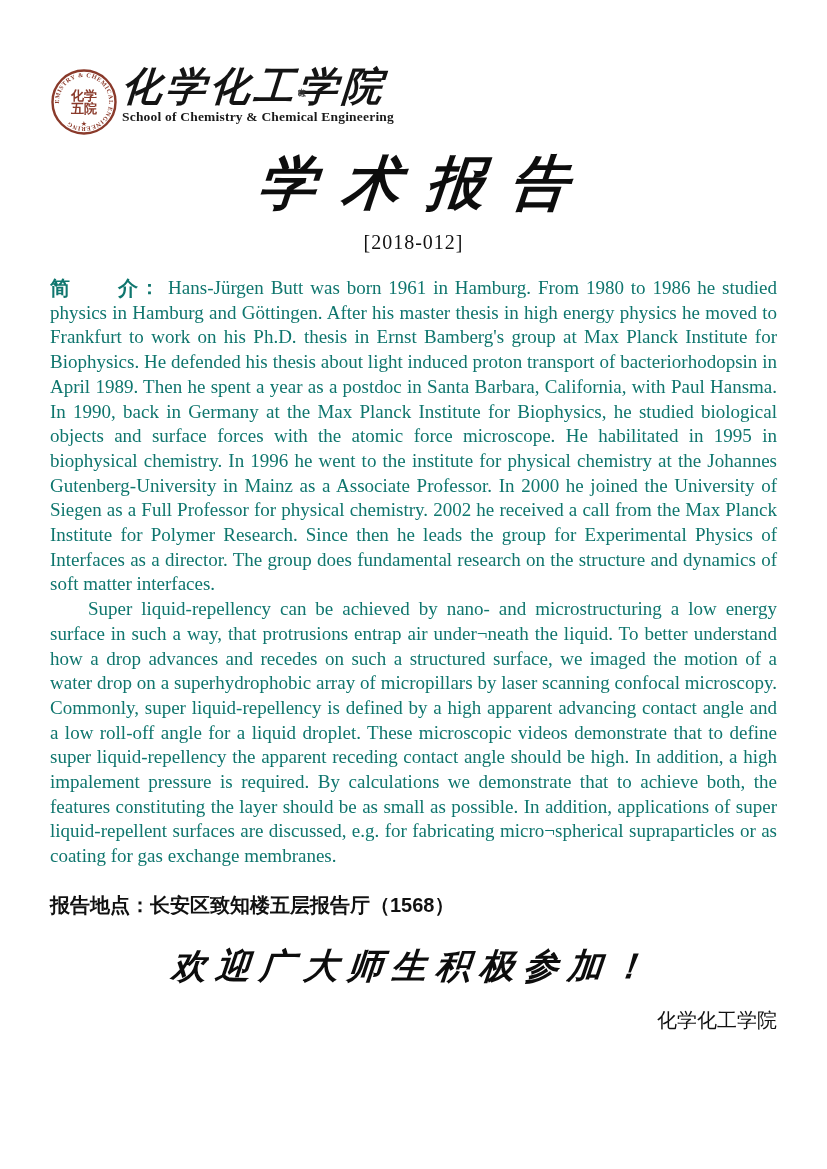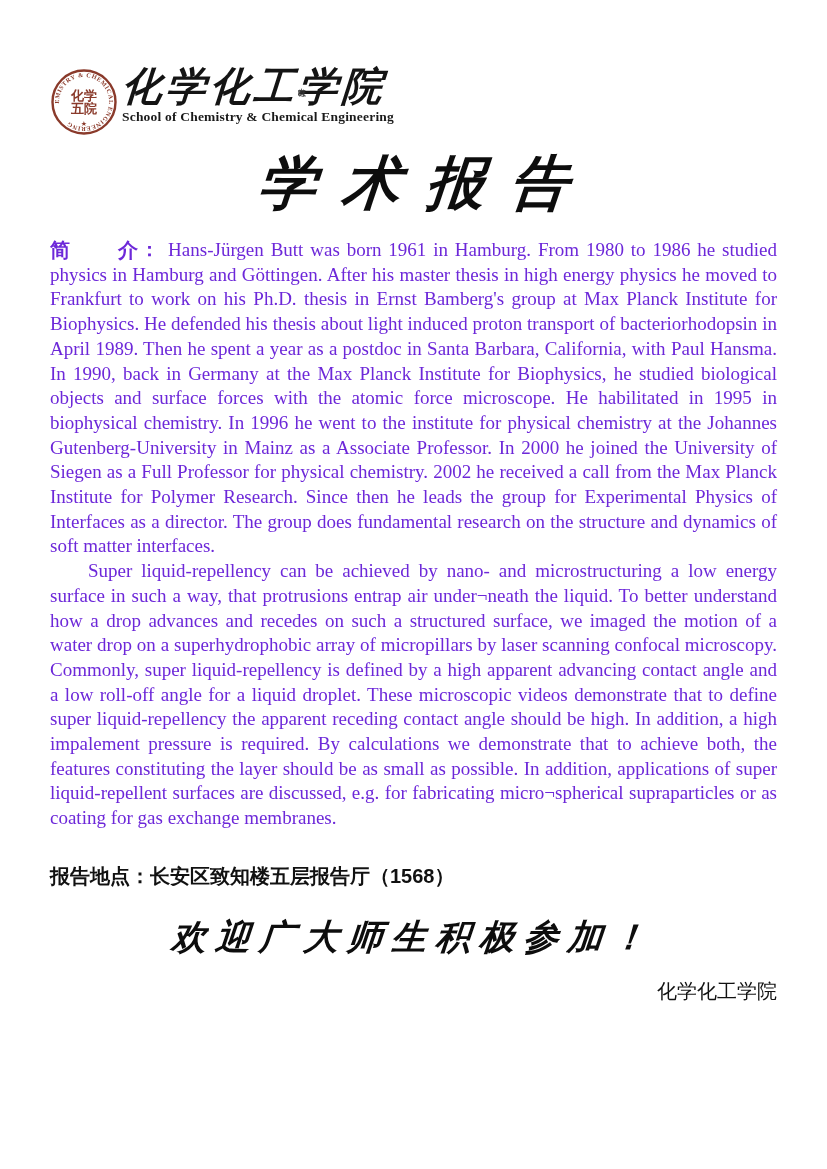--- a/index.html
+++ b/index.html
@@ -60,31 +60,31 @@
     font-weight: bold; font-size: 20px;
     text-align: justify; text-align-last: justify;
     white-space: nowrap; overflow: hidden;
   }
   .colon { font-family: "Liberation Sans", "DejaVu Sans", sans-serif; font-weight: bold; }
   .field-value { font-weight: bold; margin-left: 8px; font-size: 20px; }
 
   
   .body-text {
     font-size: 19px; line-height: 24.7px; text-align: justify;
-    margin: 2px 0 0 0; color: #6d28d9;
+    margin: 2px 0 0 0; color: #0f766e;
   }
   .body-text.indent { text-indent: 2em; margin-top: 0; }
   .intro-value { }
 
   
   .meta-line {
     font-family: "Liberation Sans", "DejaVu Sans", sans-serif;
     font-weight: bold; font-size: 20px; line-height: 26px; margin-top: 4px;
   }
-  .meta-line.venue { margin-top: 32px; }
+  .meta-line.venue { margin-top: 23px; }
   .meta-value { font-family: "Liberation Sans", "DejaVu Sans", sans-serif; font-weight: bold; }
 
   
   .welcome {
     margin-top: 27px; text-align: center;
     font-family: "DejaVu Serif", "Liberation Serif", serif;
     font-weight: bold; font-style: italic;
     font-size: 35px; line-height: 42px; letter-spacing: 9px;
     transform: skewX(-5deg);
     color: #0d0d0d;
@@ -120,20 +120,21 @@
       </svg>
     </div>
     <div class="school-block">
       <div class="school-zh">化学化工学院</div>
       <div class="school-en">School of Chemistry &amp; Chemical Engineering</div>
     </div>
     <div class="sig-mark">叶根友</div>
   </div>
 
   <div class="doc-title">学术报告</div>
+  <div class="doc-number">[2018-012]</div>
 
   <div class="fields">
   </div>
 
   <p class="body-text"><span class="jlabel">简 介</span><span class="colon">：</span> <span class="intro-value">Hans-Jürgen Butt was born 1961 in Hamburg. From 1980 to 1986 he studied physics in Hamburg and Göttingen. After his master thesis in high energy physics he moved to Frankfurt to work on his Ph.D. thesis in Ernst Bamberg's group at Max Planck Institute for Biophysics. He defended his thesis about light induced proton transport of bacteriorhodopsin in April 1989. Then he spent a year as a postdoc in Santa Barbara, California, with Paul Hansma. In 1990, back in Germany at the Max Planck Institute for Biophysics, he studied biological objects and surface forces with the atomic force microscope. He habilitated in 1995 in biophysical chemistry. In 1996 he went to the institute for physical chemistry at the Johannes Gutenberg-University in Mainz as a Associate Professor. In 2000 he joined the University of Siegen as a Full Professor for physical chemistry. 2002 he received a call from the Max Planck Institute for Polymer Research. Since then he leads the group for Experimental Physics of Interfaces as a director. The group does fundamental research on the structure and dynamics of soft matter interfaces.</span></p>
 
   <p class="body-text indent">Super liquid-repellency can be achieved by nano- and microstructuring a low energy surface in such a way, that protrusions entrap air under¬neath the liquid. To better understand how a drop advances and recedes on such a structured surface, we imaged the motion of a water drop on a superhydrophobic array of micropillars by laser scanning confocal microscopy. Commonly, super liquid-repellency is defined by a high apparent advancing contact angle and a low roll-off angle for a liquid droplet. These microscopic videos demonstrate that to define super liquid-repellency the apparent receding contact angle should be high. In addition, a high impalement pressure is required. By calculations we demonstrate that to achieve both, the features constituting the layer should be as small as possible. In addition, applications of super liquid-repellent surfaces are discussed, e.g. for fabricating micro¬spherical supraparticles or as coating for gas exchange membranes.</p>
 
   <div class="meta-line venue">
     <span>报告地点</span><span>：</span><span class="meta-value">长安区致知楼五层报告厅（1568）</span>

